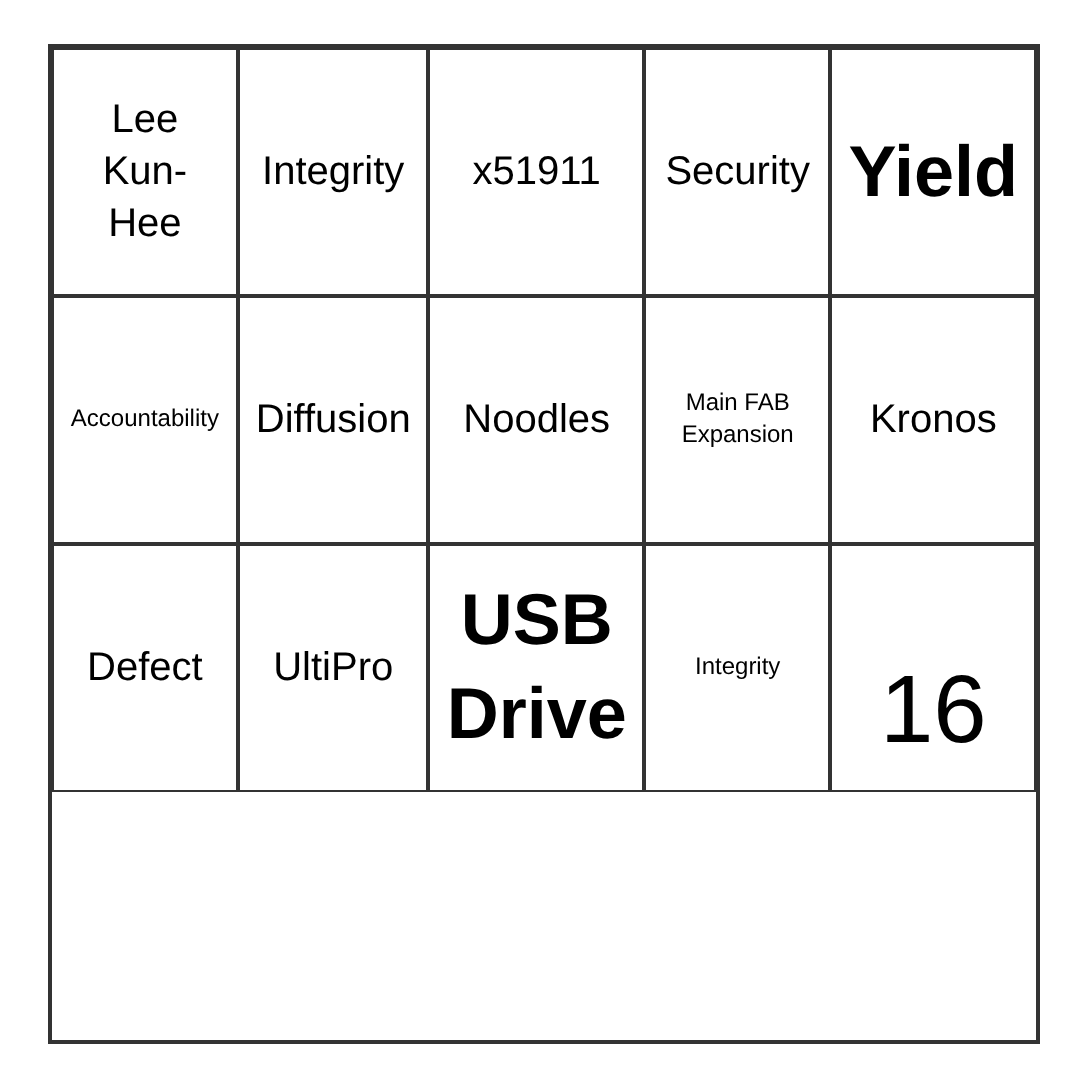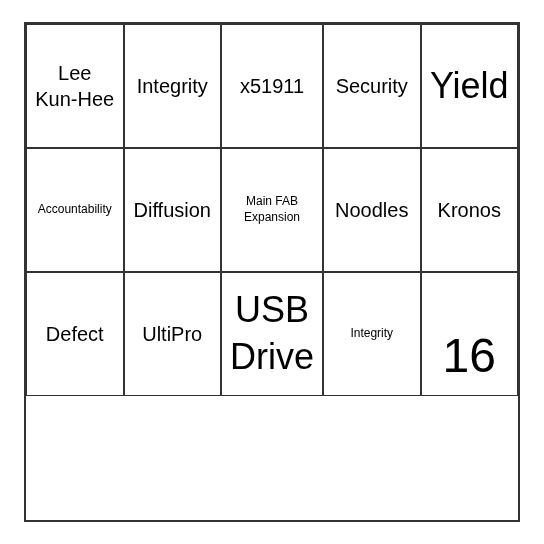--- a/index.html
+++ b/index.html
@@ -38,21 +38,21 @@
     }
 
     .cell-text {
       font-size: 14px;
       color: #000;
       line-height: 1.3;
     }
 
     .cell-text.large {
       font-size: 36px;
-      font-weight: normal;
+      font-weight: bold;
     }
 
     .cell-text.medium {
       font-size: 20px;
     }
 
     .cell-text.small {
       font-size: 12px;
     }
 
@@ -81,24 +81,24 @@
     <div class="cell">
       <span class="cell-text large">Yield</span>
     </div>
     <div class="cell">
       <span class="cell-text small">Accountability</span>
     </div>
     <div class="cell">
       <span class="cell-text medium">Diffusion</span>
     </div>
     <div class="cell">
-      <span class="cell-text small">Main FAB Expansion</span>
+      <span class="cell-text medium">Noodles</span>
     </div>
     <div class="cell">
-      <span class="cell-text medium">Noodles</span>
+      <span class="cell-text small">Main FAB Expansion</span>
     </div>
     <div class="cell">
       <span class="cell-text medium">Kronos</span>
     </div>
     <div class="cell">
       <span class="cell-text medium">Defect</span>
     </div>
     <div class="cell">
       <span class="cell-text medium">UltiPro</span>
     </div>

